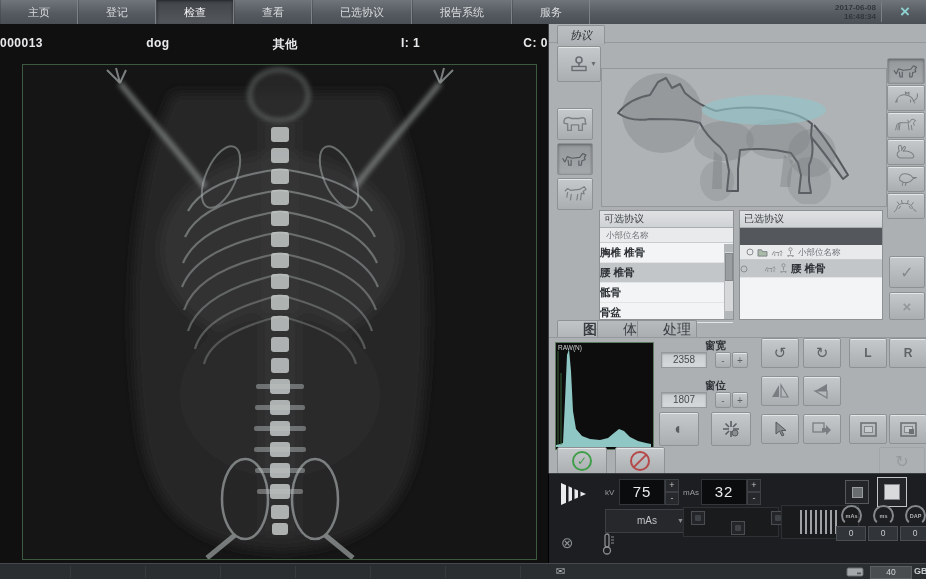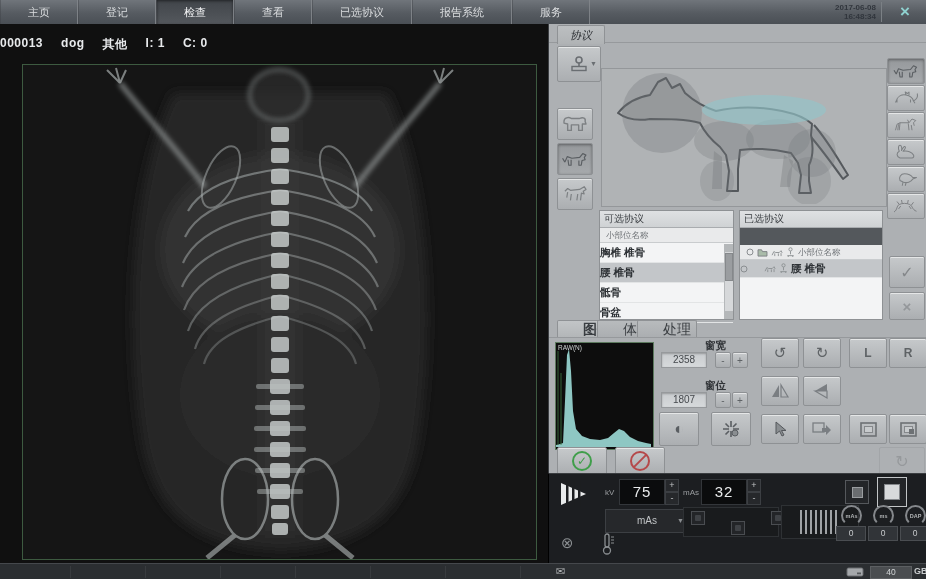--- a/index.html
+++ b/index.html
@@ -18,21 +18,21 @@
   .menu-item.active{background:linear-gradient(#41454a,#54585d);color:#f0f1f2;
     box-shadow:inset 0 1px 3px rgba(0,0,0,.5);}
   .clock{right:50px;top:3px;width:90px;text-align:right;font-size:8px;line-height:9px;
     color:#31363d;font-weight:bold;}
   .close-x{right:8px;top:1px;width:26px;height:21px;text-align:center;line-height:21px;
     color:#8fd2d0;font-size:17px;font-weight:bold;cursor:pointer;}
   .topbar-sep{right:44px;top:2px;width:1px;height:20px;background:#7b8085;}
 
   
   .viewer{left:0;top:24px;width:548px;height:539px;background:#101010;}
-  .patient-line{left:0;top:12px;width:548px;display:flex;gap:18px;justify-content:flex-start;
+  .patient-line{left:0;top:12px;width:548px;display:flex;gap:18px;justify-content:space-between;
     color:#e8eaec;font-size:12px;font-weight:bold;letter-spacing:.5px;}
   .frame{left:22px;top:40px;width:513px;height:494px;border:1px solid #3d5a40;background:#141414;}
 
   
   .rpanel{left:548px;top:24px;width:378px;height:449px;background:#adb0b3;border-left:1px solid #3c3f43;}
   .tabline{left:0;top:18px;width:378px;height:1px;background:#96999c;}
   .tab{height:18px;line-height:18px;font-size:11px;color:#2f3236;text-align:center;
     background:linear-gradient(#bcbfc1,#b0b3b5);border:1px solid #8f9295;border-bottom:none;
     border-radius:2px 2px 0 0;}
   .panel-box{background:#b0b3b5;border:1px solid #94979a;}

